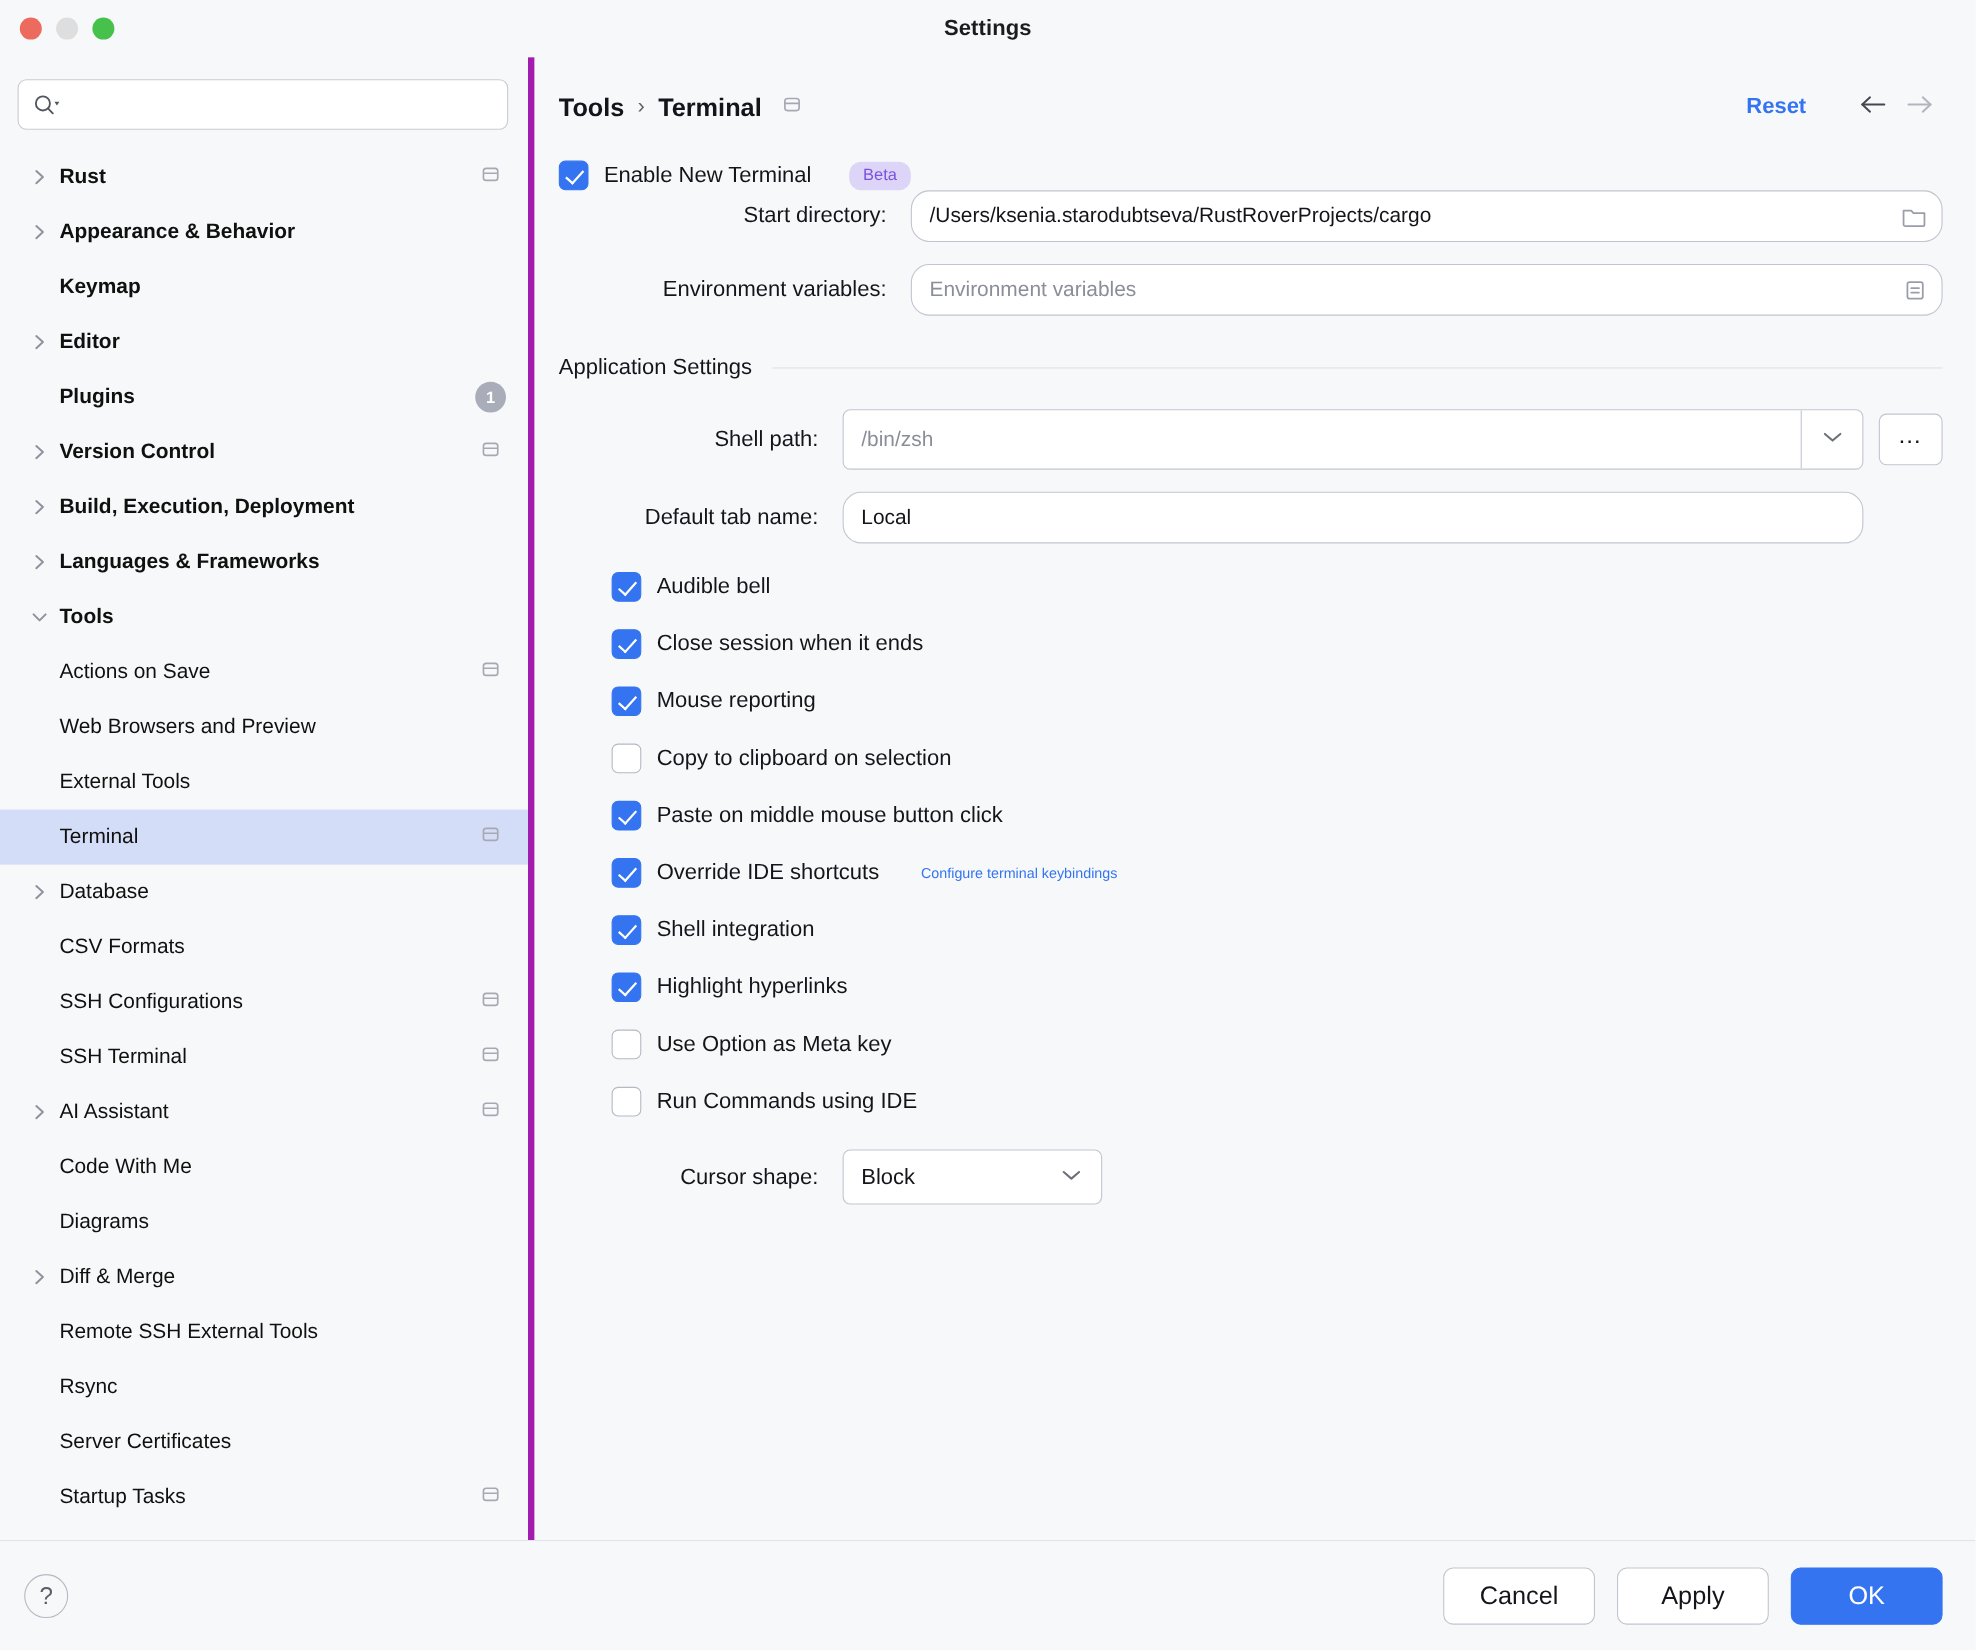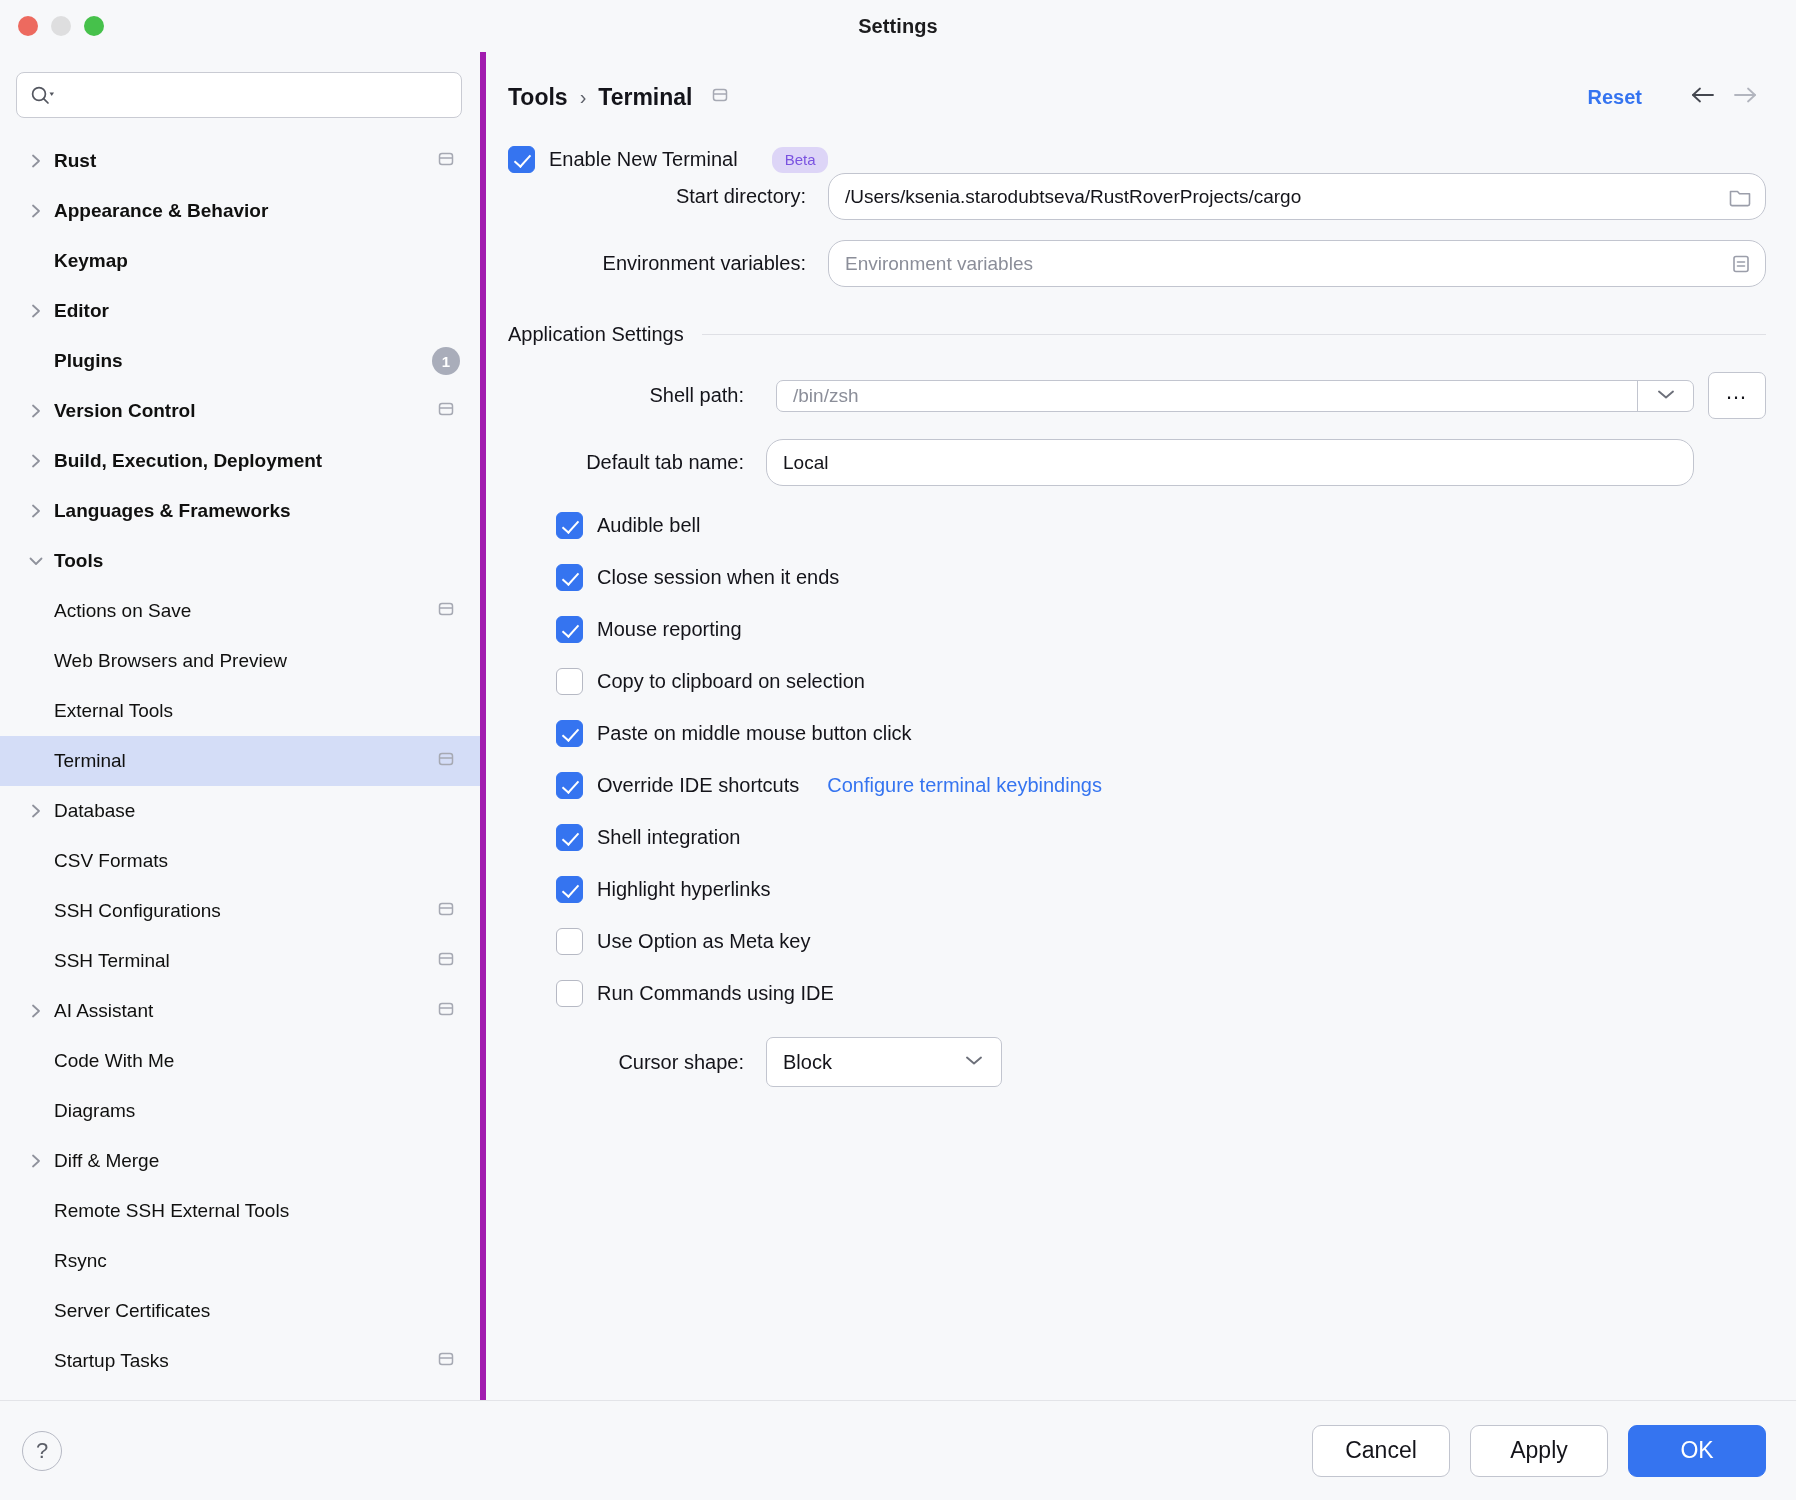--- a/index.html
+++ b/index.html
@@ -156,23 +156,23 @@
   }
   .textfield input {
     flex: 1 1 auto; border: 0; outline: 0; background: transparent;
     font-family: "Liberation Sans", sans-serif; font-size: 19px; color: #14141a;
     min-width: 0;
   }
   .textfield input::placeholder { color: #8b8e99; }
   .tf-icon { flex: 0 0 auto; display: flex; align-items: center; cursor: pointer; }
 
   .combo {
-    flex: 1 1 auto; height: 32px;
+    flex: 1 1 auto; height: 55px;
     background: #ffffff; border: 1px solid #c2c5cf; border-radius: 7px;
-    display: flex; align-items: center; overflow: hidden; margin-left: 10px;
+    display: flex; align-items: center; overflow: hidden;
   }
   .combo input {
     flex: 1 1 auto; border: 0; outline: 0; background: transparent;
     font-family: "Liberation Sans", sans-serif; font-size: 19px; color: #14141a;
     padding: 0 16px; min-width: 0;
   }
   .combo input::placeholder { color: #8b8e99; }
   .combo-arrow {
     width: 56px; flex: 0 0 56px; height: 100%;
     border-left: 1px solid #c2c5cf;
@@ -183,21 +183,21 @@
     width: 58px; height: 47px; flex: 0 0 58px; margin-left: 14px;
     background: #ffffff; border: 1px solid #c2c5cf; border-radius: 7px;
     display: flex; align-items: center; justify-content: center;
     font-size: 22px; color: #14141a; letter-spacing: 2px; cursor: pointer;
     padding-bottom: 8px;
   }
 
   .checklist { margin-top: 26px; }
   .checklist .row-check { margin-bottom: 25px; padding-left: 48px; }
   .inline-link {
-    font-size: 20px; color: #3574f0; margin-left: 14px; cursor: pointer;
+    font-size: 13px; color: #3574f0; margin-left: 24px; cursor: pointer;
   }
 
   .cursor-row { display: flex; align-items: center; margin-top: 30px; }
   .select-box {
     width: 236px; height: 50px;
     background: #ffffff; border: 1px solid #c2c5cf; border-radius: 7px;
     display: flex; align-items: center; justify-content: space-between;
     padding: 0 16px; cursor: pointer;
   }
   .select-val { font-size: 20px; color: #14141a; }

